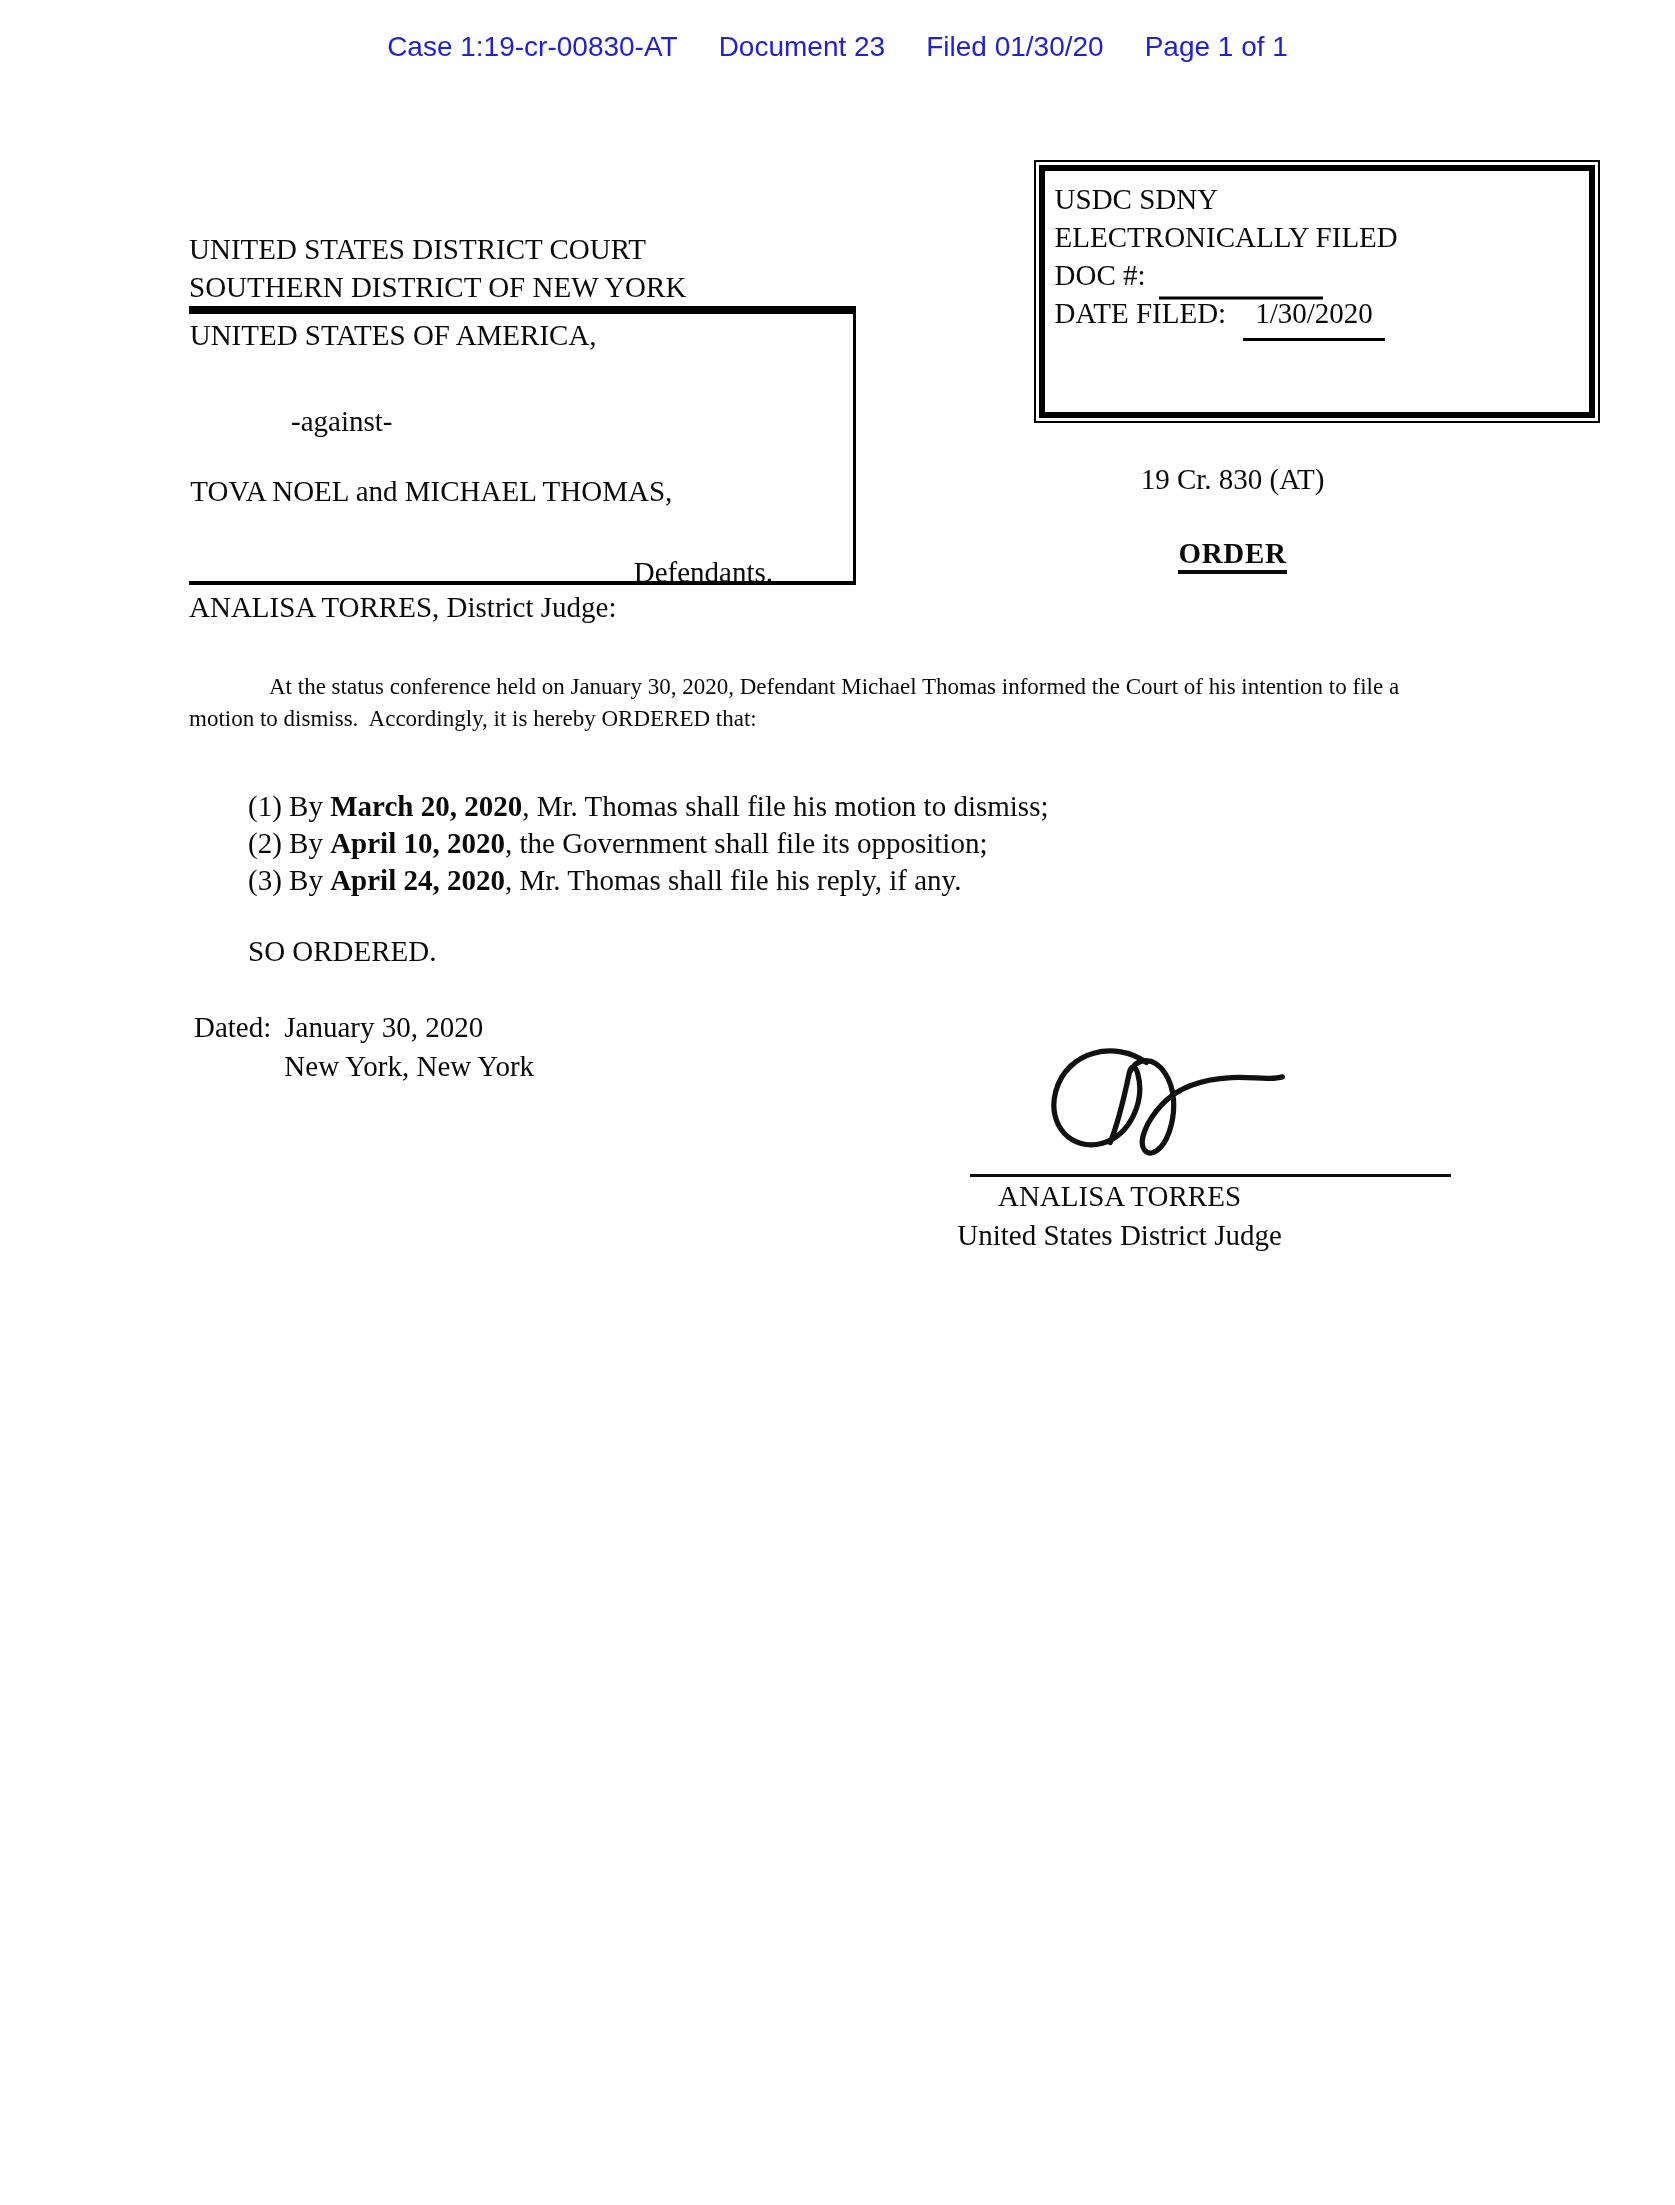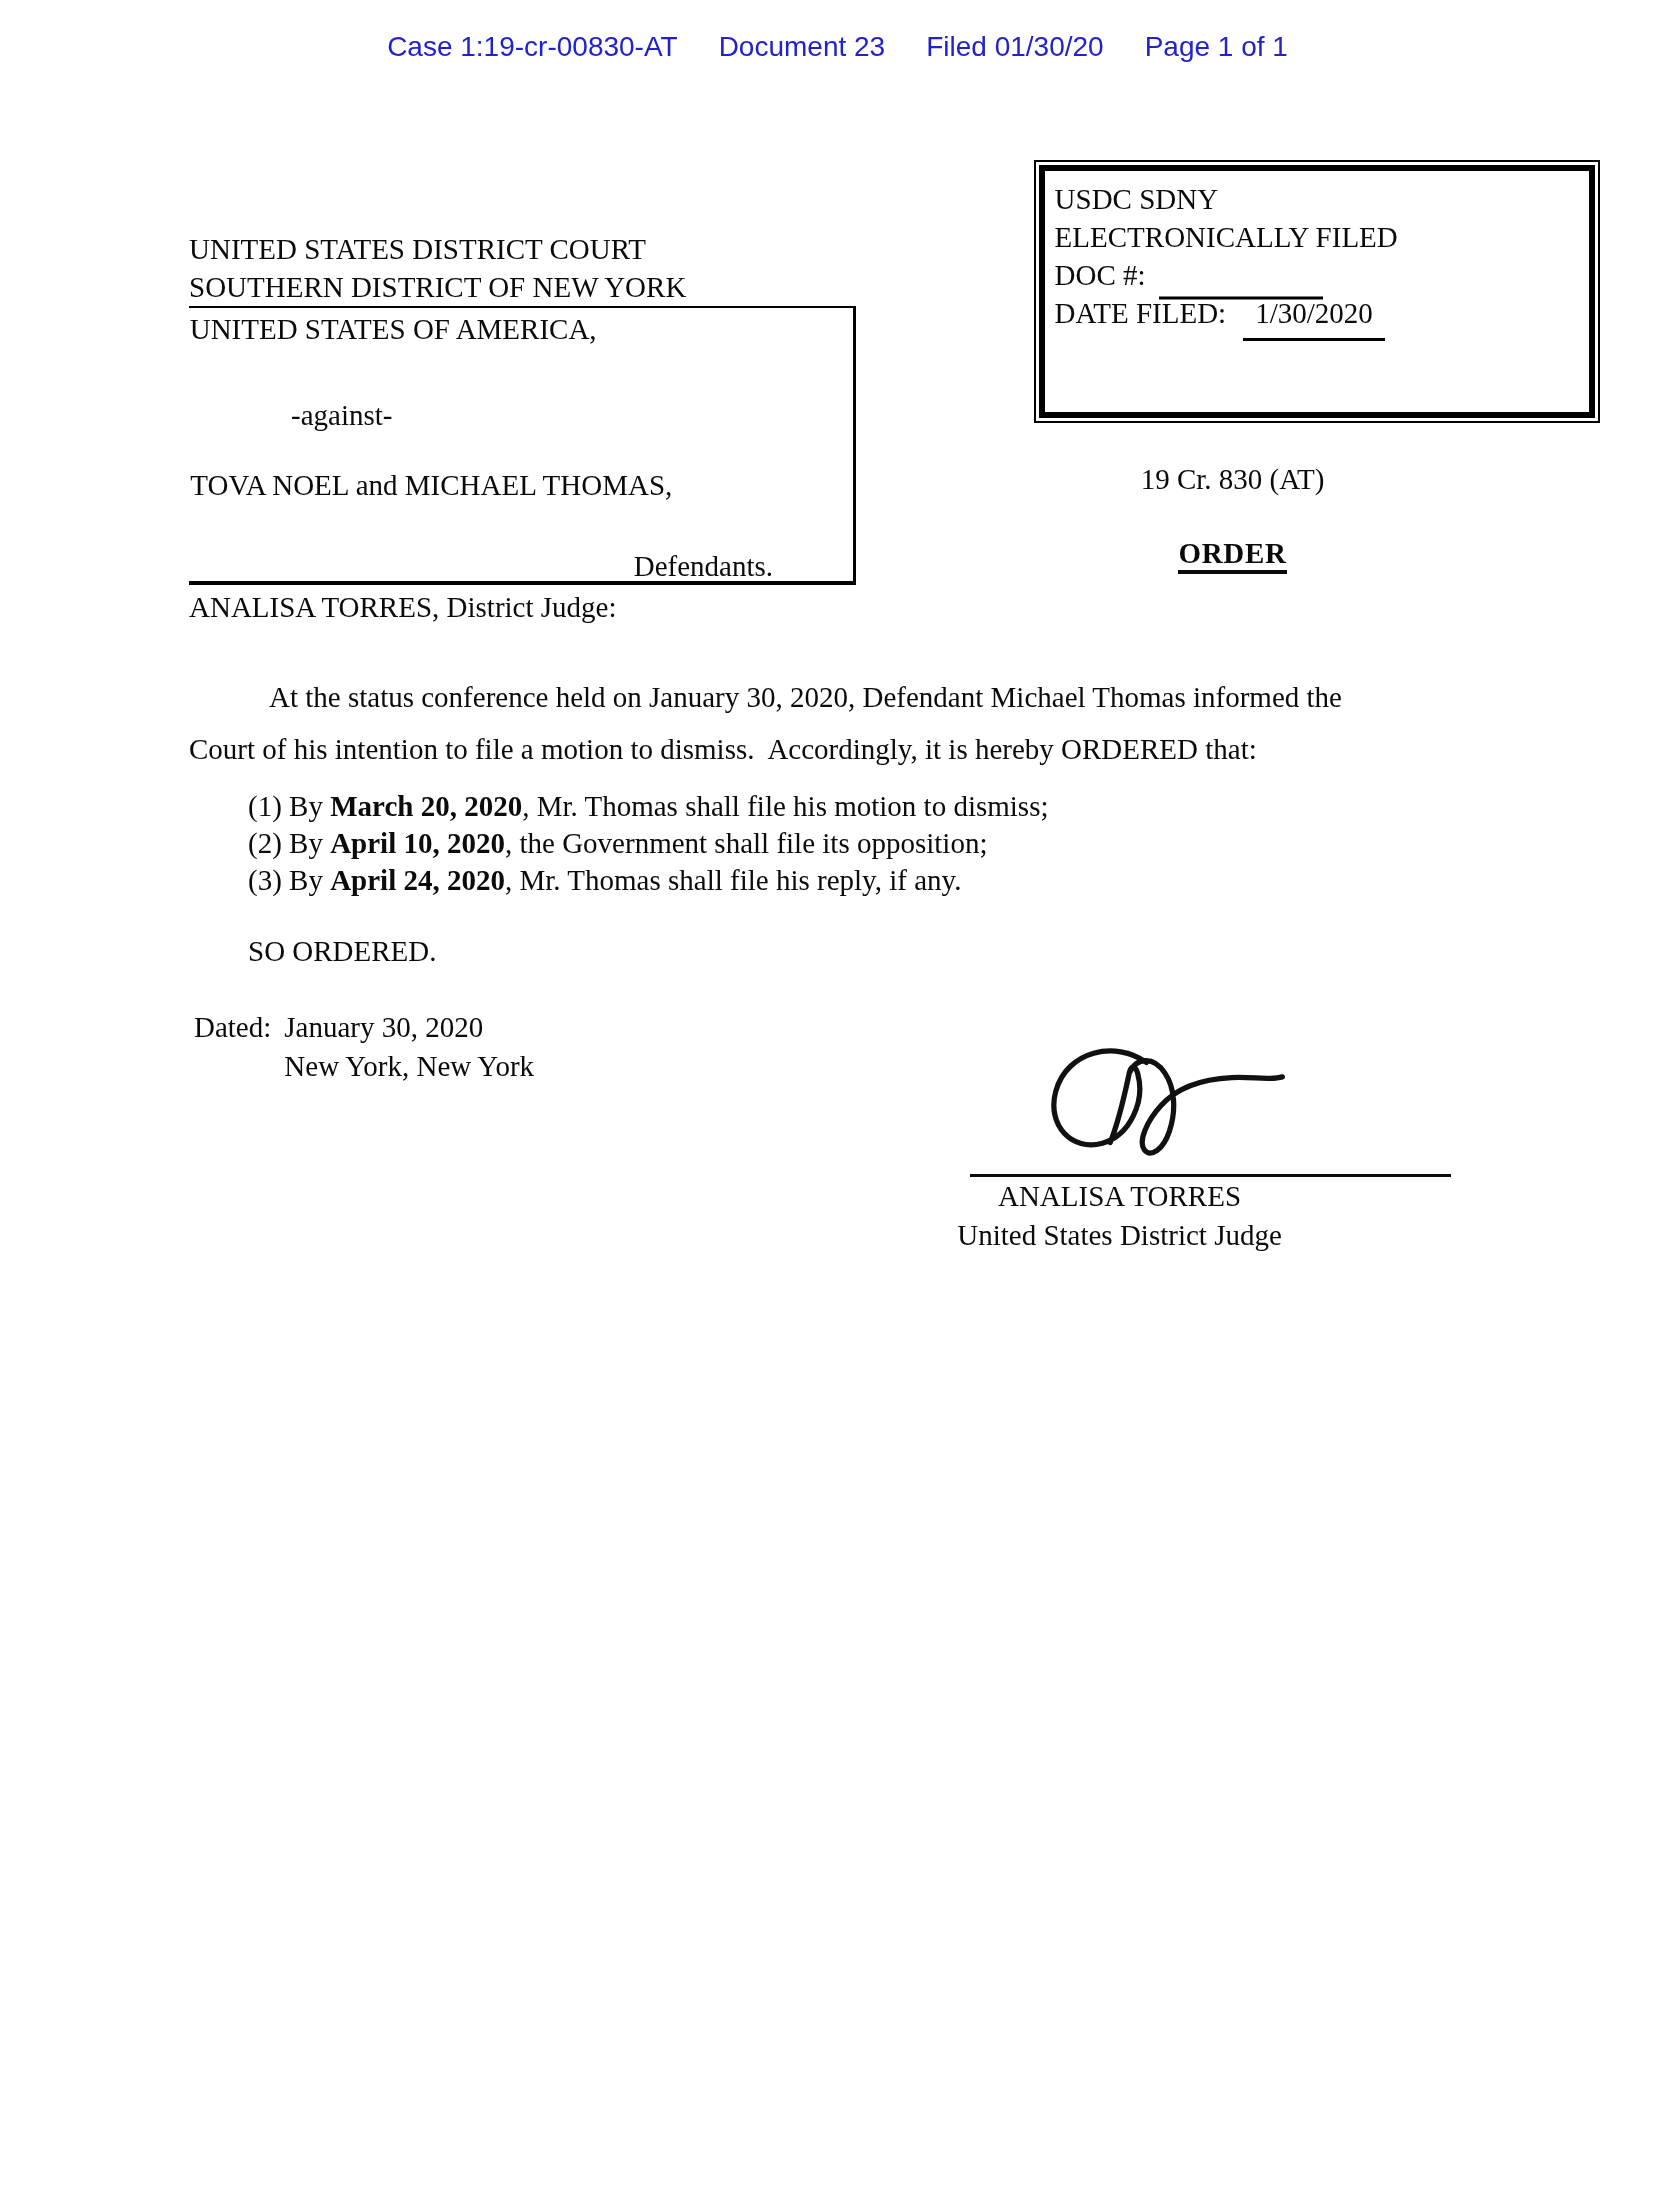--- a/index.html
+++ b/index.html
@@ -46,38 +46,38 @@
     display:inline-block;
     border-bottom:3.3px solid #000;
     padding:0 12px 6.6px 12px;
     margin-left:17px;
   }
 
   
   .caption-box{
     position:absolute;left:189px;top:306px;
     width:667px;height:279px;
-    border-top:2px solid #000000;
+    border-top:8px solid #000000;
     border-right:3.3px solid #000;
     border-bottom:4.6px solid #000;
     box-sizing:border-box;
   }
   .cap{position:absolute;line-height:1;font-size:29px;white-space:nowrap;}
 
   .order-title{
     font-weight:bold;
     border-bottom:4px solid #0b0b0b;
     padding-bottom:2px;
     display:inline-block;
     letter-spacing:0.7px;
   }
 
   .paragraph{
     position:absolute;left:189px;top:671px;width:1212px;
-    font-size:29px;line-height:52px;
+    font-size:23px;line-height:32px;
     text-indent:80px;
     white-space:pre-wrap;
   }
   .orders{position:absolute;left:248px;top:788px;font-size:29px;line-height:37px;}
   .orders .date{font-weight:bold;}
 
   .dated-row{display:flex;gap:13px;font-size:29px;line-height:39px;}
 
   .sig-line{position:absolute;left:970px;top:1174px;width:481px;height:2.6px;background:#0b0b0b;}
   .sig-center{left:939px;width:361px;text-align:center;}

